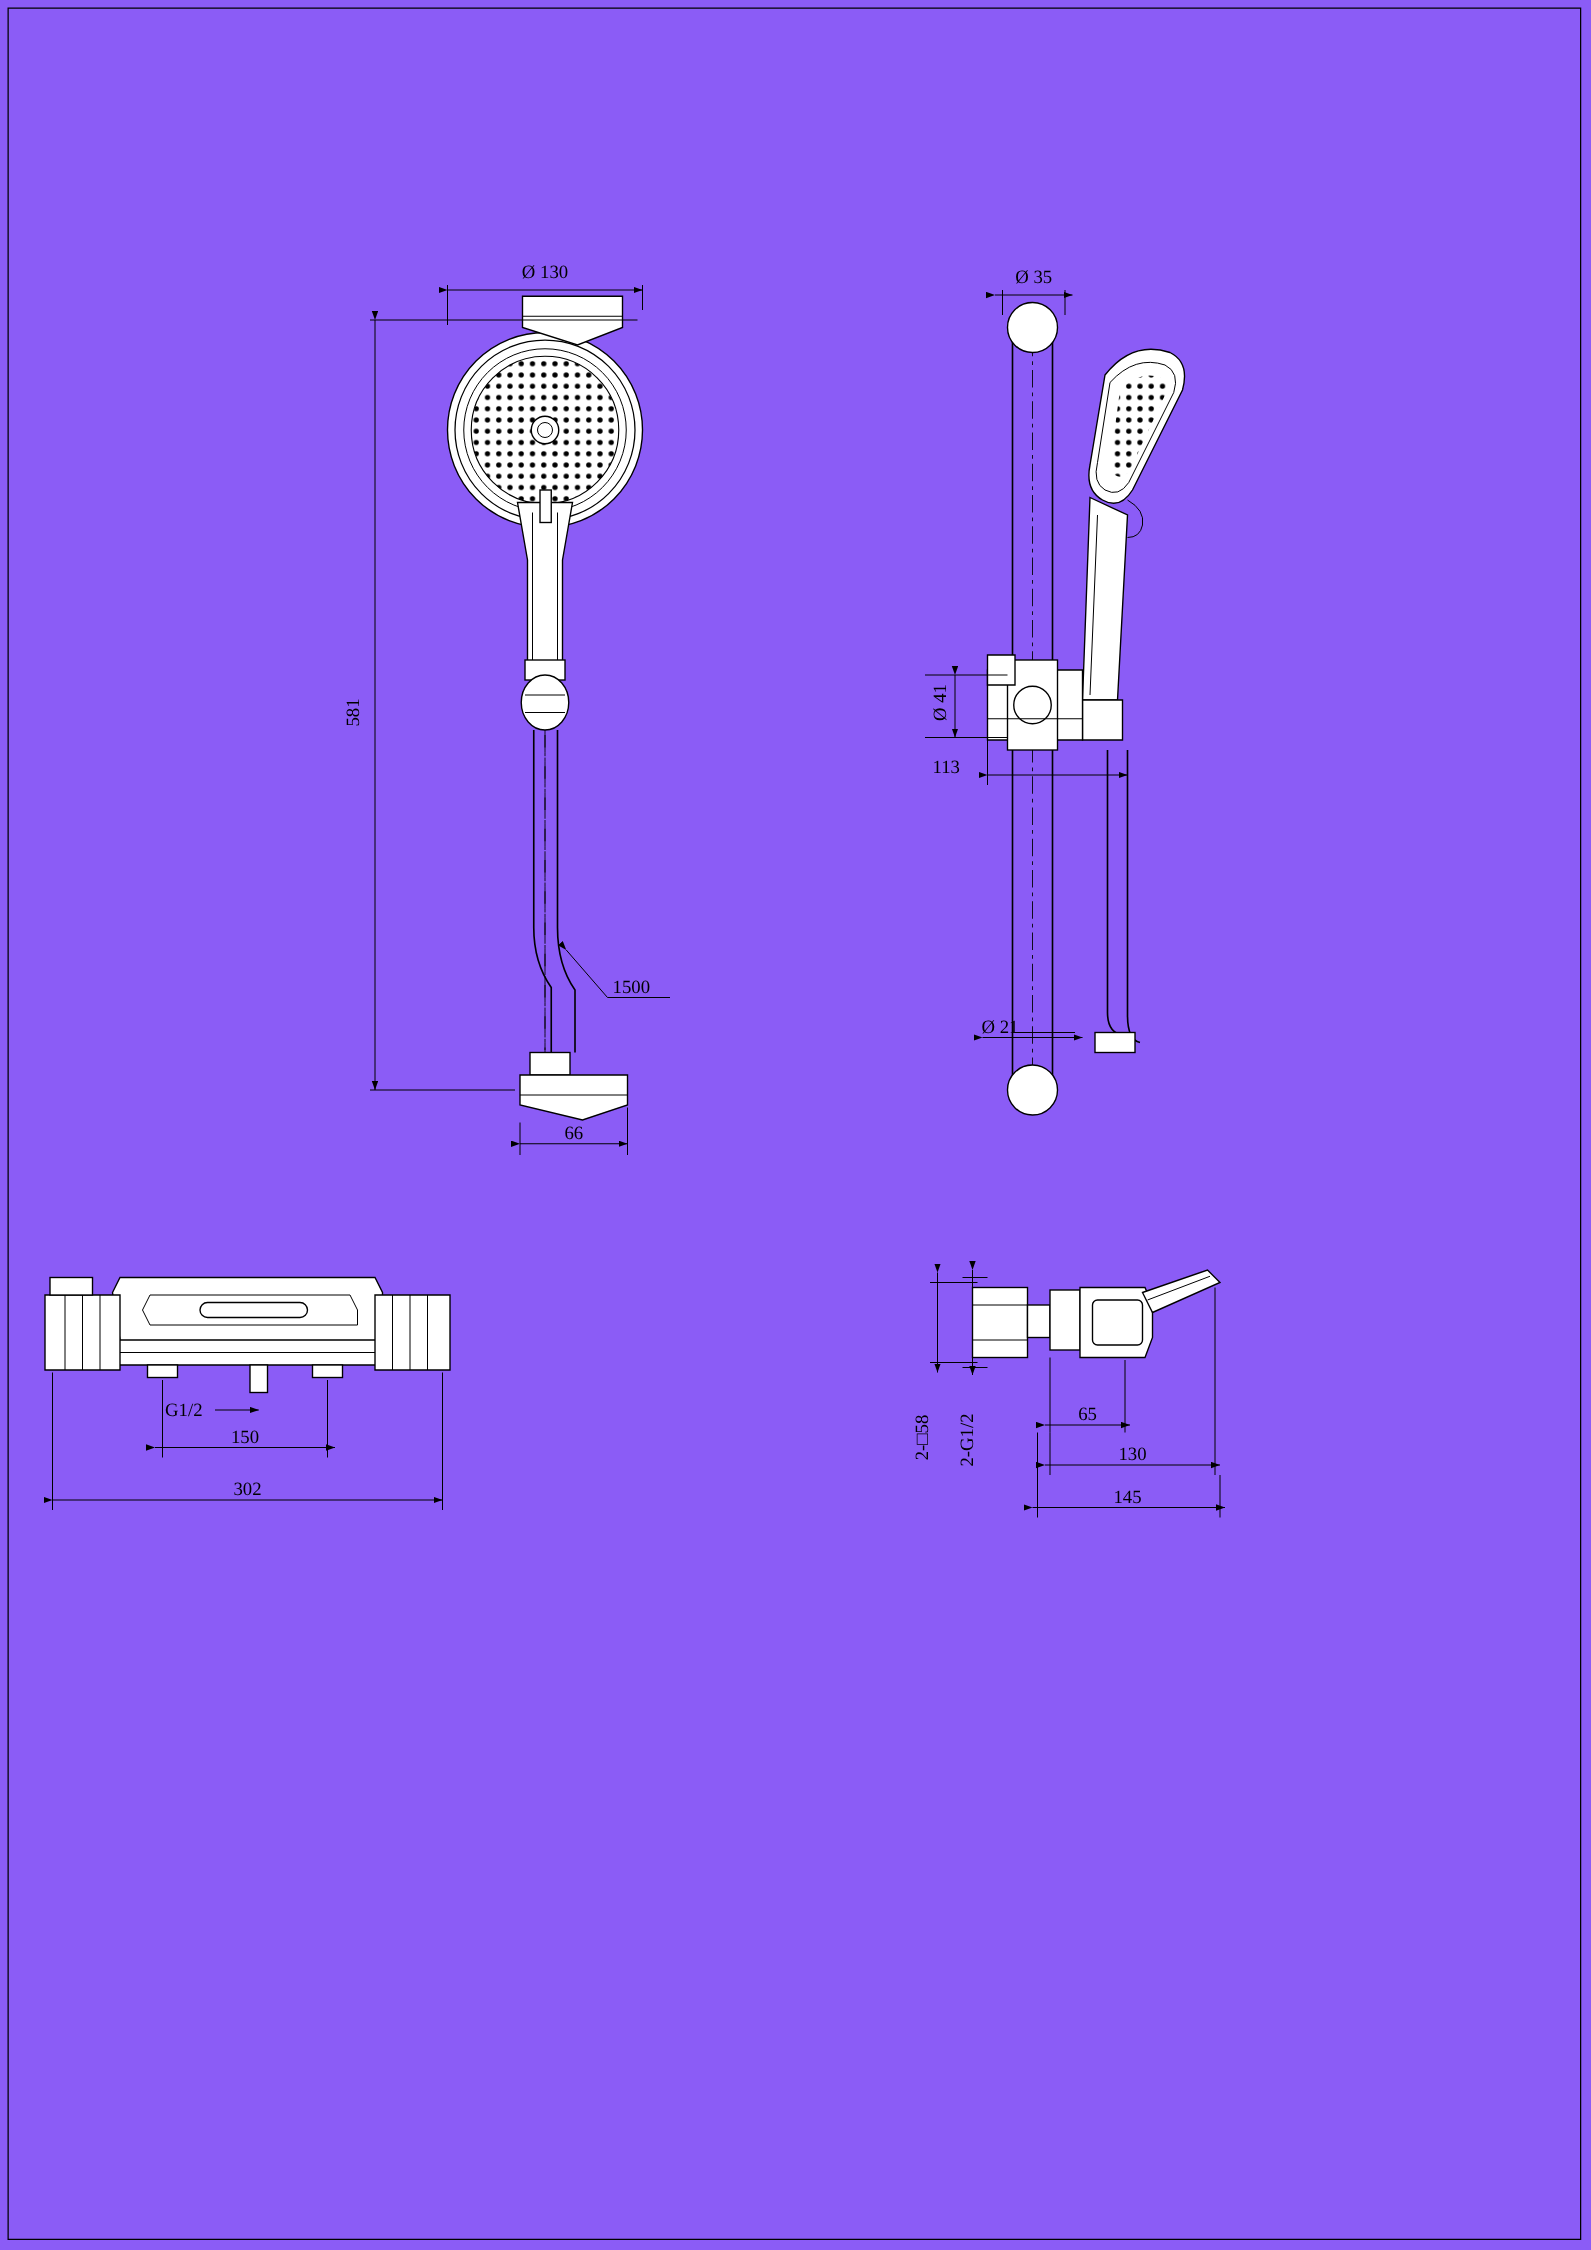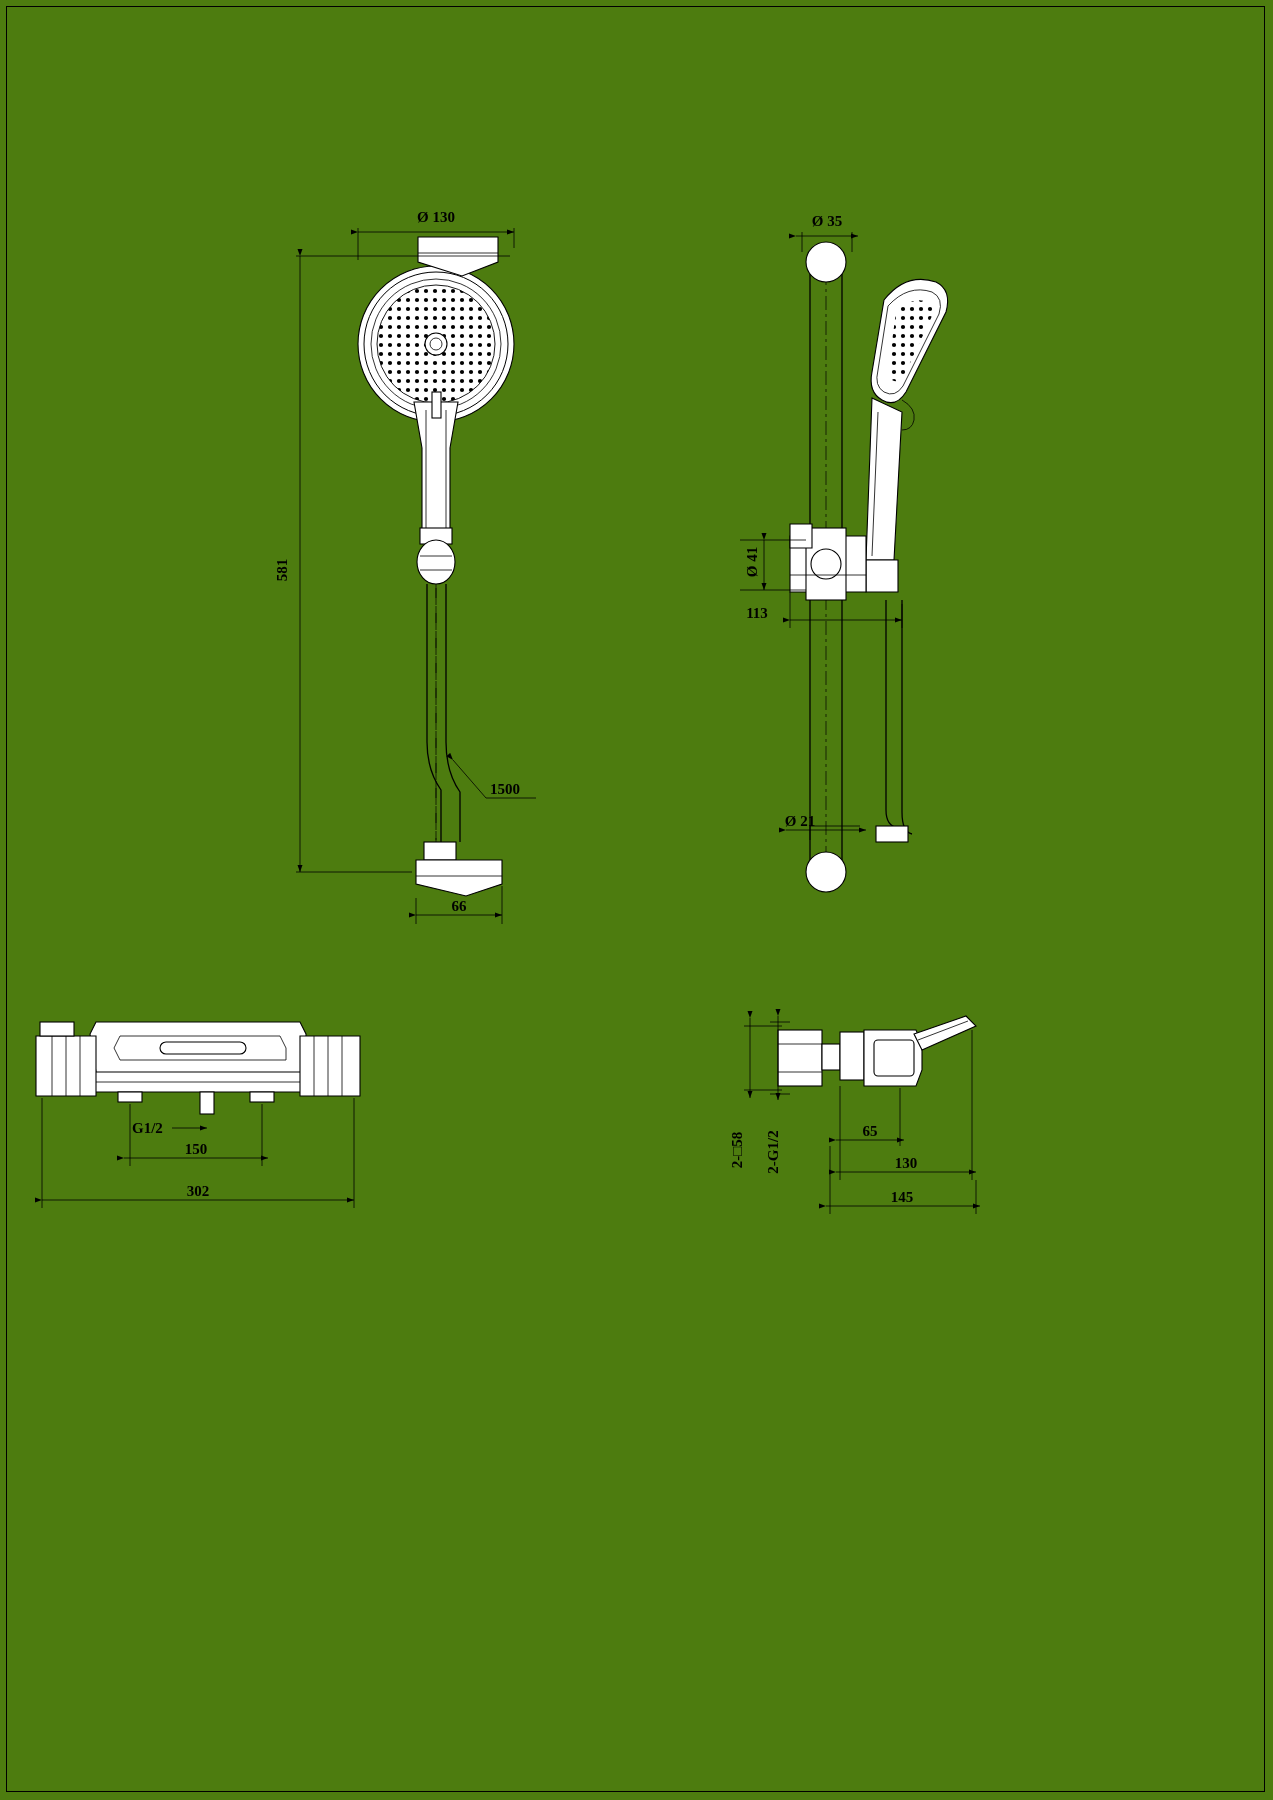--- a/index.html
+++ b/index.html
@@ -8,23 +8,22 @@
     background: #ffffff;
   }
   body {
     font-family: "Liberation Serif", serif;
     color: #1a1a1a;
   }
   #sheet {
     position: relative;
     width: 1273px;
     height: 1800px;
-    background: #4d7c0f;
+    background: #8b5cf6;
     overflow: hidden;
-    font-weight: bold;
   }
   #frame {
     position: absolute;
     left: 6px;
     top: 6px;
     width: 1259px;
     height: 1786px;
     border: 1px solid #000;
     box-sizing: border-box;
   }

